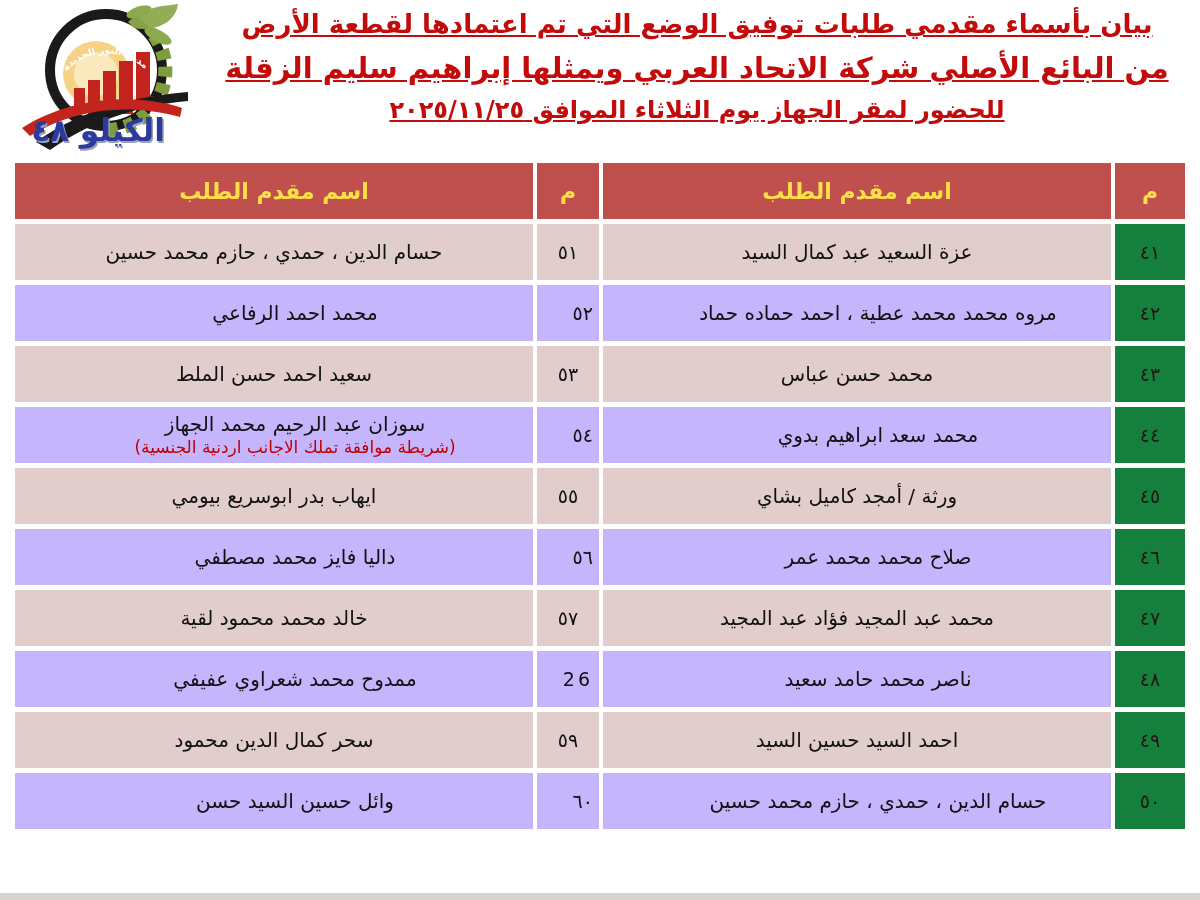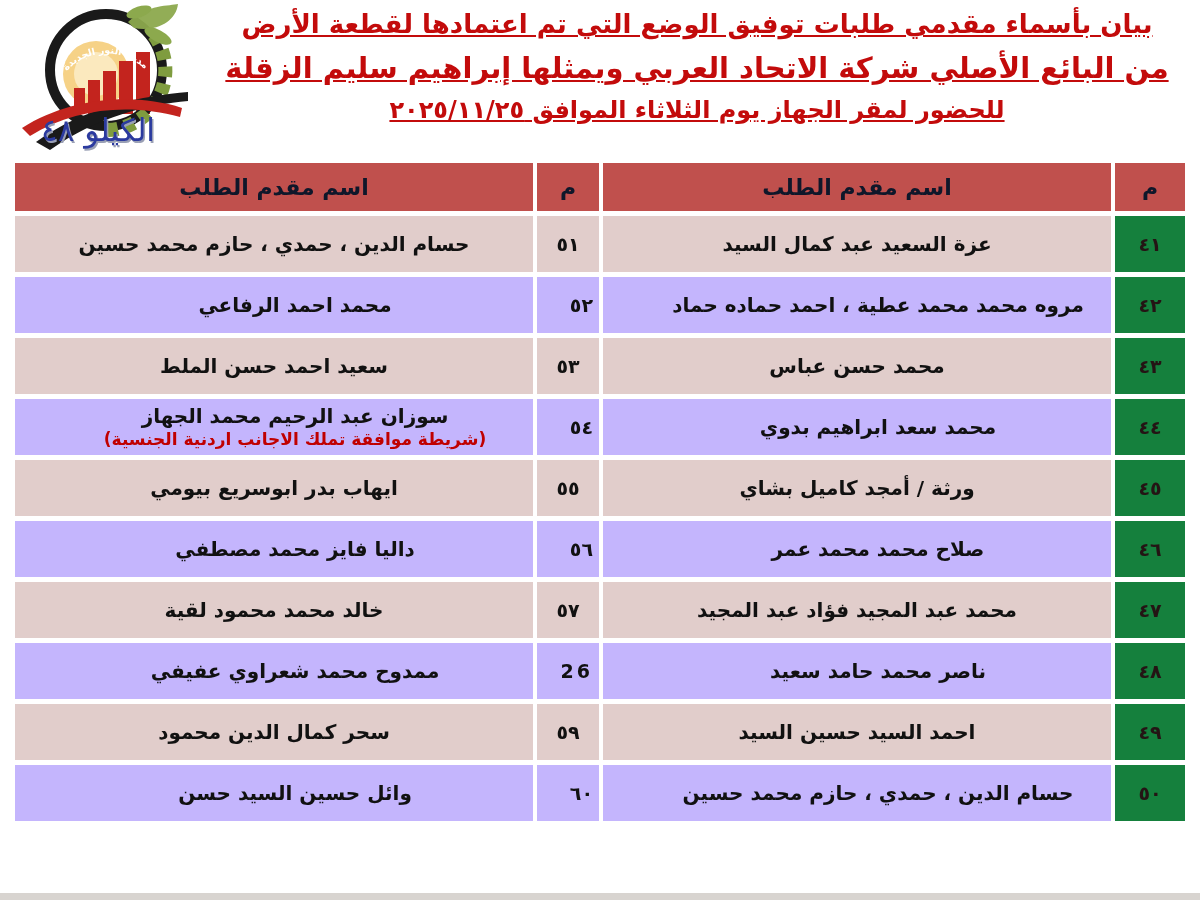--- a/index.html
+++ b/index.html
@@ -10,48 +10,48 @@
     overflow: hidden;
     font-family: "DejaVu Sans", sans-serif;
   }
   .slide { position: relative; width: 1200px; height: 900px; background:#fff; }
 
   
   .hdr { position: relative; height: 158px; }
   .logo-wrap { position: absolute; left: 8px; top: 2px; width: 195px; height: 156px; }
   .logo-caption {
     position: absolute; left: 0px; top: 110px; width: 180px;
-    text-align: center; font-size: 31px; font-weight: normal;
+    text-align: center; font-size: 31px; font-weight: bold;
     color: #2B3A9F; text-shadow: 1.5px 1.5px 0 #9aa0b5;
     letter-spacing: 1px;
   }
   .titles {
     position: absolute; top: 4px; left: 200px; right: 6px;
     text-align: center; color: #C30B0B; font-weight: bold;
     line-height: 1.15;
     text-decoration: underline;
   }
   .titles .l1 { font-size: 26px; margin: 6px 0 0 0; }
   .titles .l2 { font-size: 29px; margin: 12px 0 0 0; }
   .titles .l3 { font-size: 24px; margin: 12px 0 0 0; }
 
   
   table.roster {
     width: 1178px; margin: 0 11px;
     border-collapse: separate; border-spacing: 4px 5px;
     table-layout: fixed;
   }
   .roster th {
-    background: #C0504D; color: #0f172a;
+    background: #C0504D; color: #fde047;
     font-size: 22px; font-weight: bold;
-    height: 48px; text-align: center; vertical-align: middle;
+    height: 56px; text-align: center; vertical-align: middle;
     padding: 2px 4px;
   }
   .roster td {
-    font-weight: bold; color: #111111;
+    font-weight: normal; color: #111111;
     font-size: 20px; text-align: center; vertical-align: middle;
     height: 56px; padding: 3px 6px;
   }
   .roster td.num { font-size: 19px; letter-spacing: 3px; }
   .roster td.num.red { background: #15803d; color: #241414; }
   .roster tr.odd td.name, .roster tr.odd td.num.plain { background: #E1CDCB; }
   .roster tr.even td.name, .roster tr.even td.num.plain { background: #c4b5fd; padding-left: 48px; }
   .note { color: #C00000; font-size: 17px; line-height: 1.2; margin-top: 1px; }
   .note:empty { display: none; }
 

